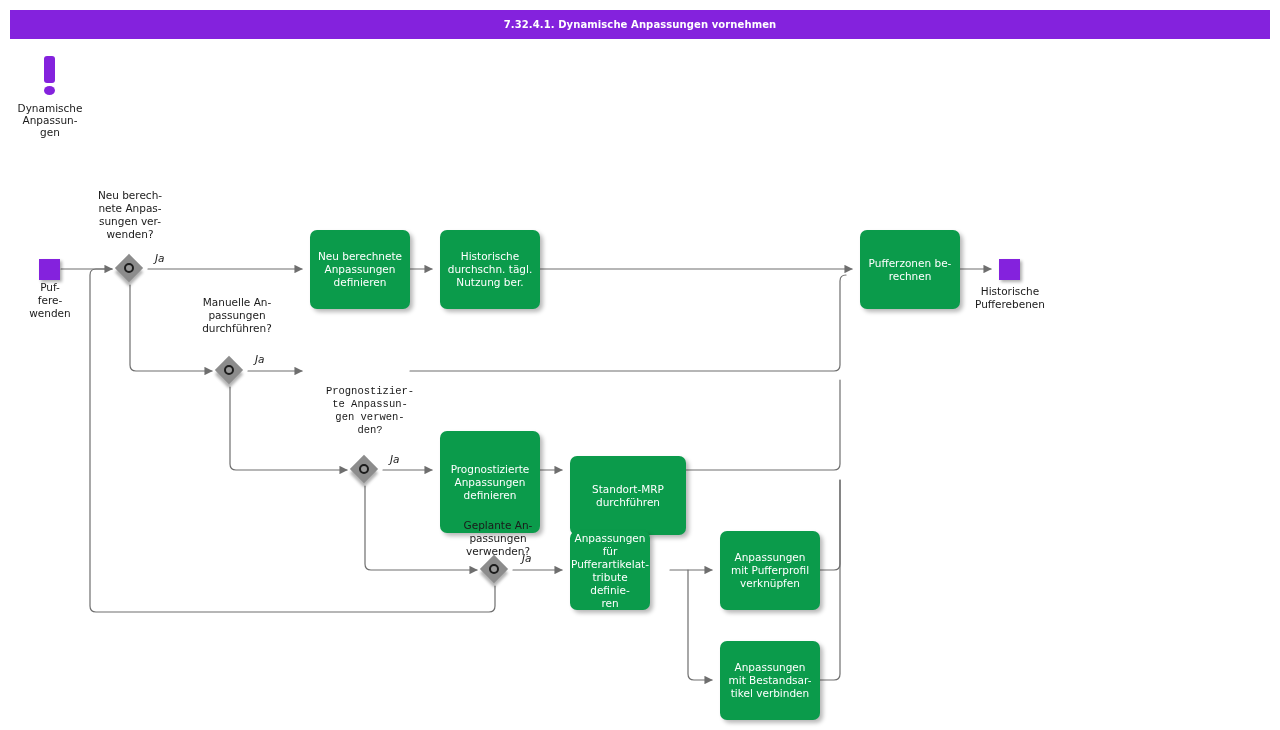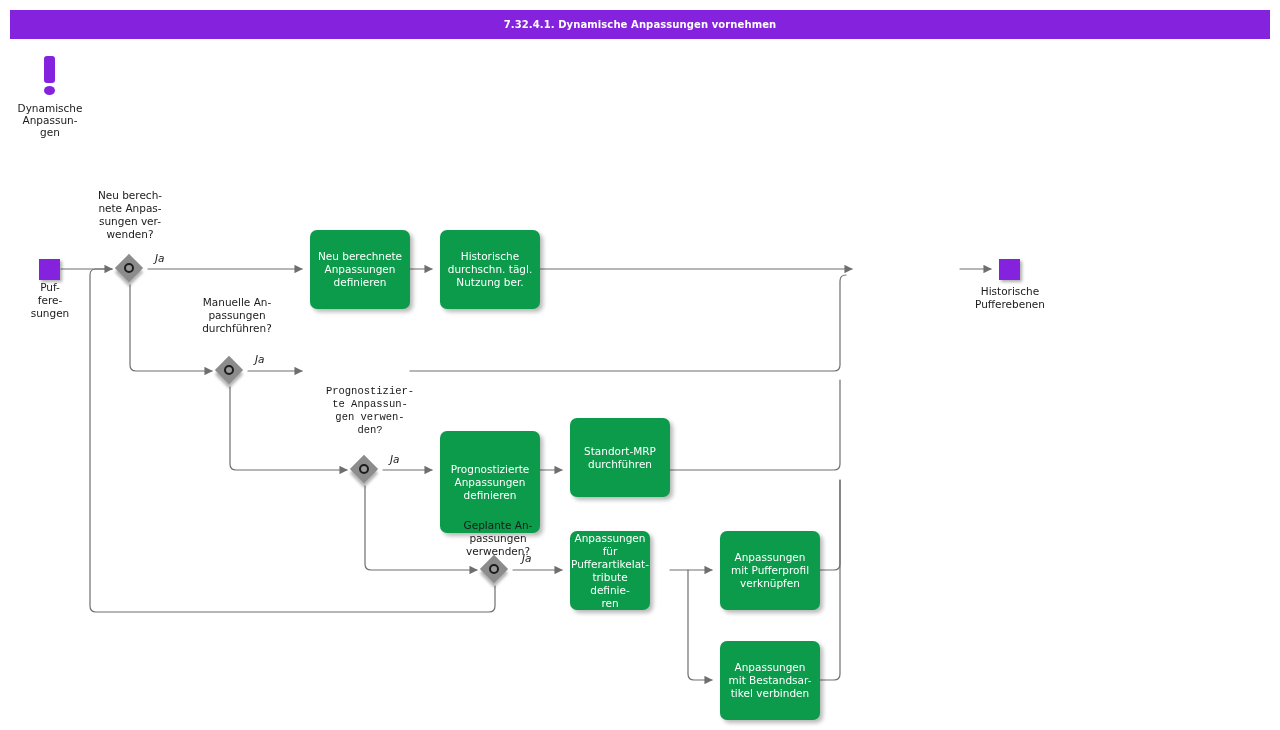--- a/index.html
+++ b/index.html
@@ -232,55 +232,57 @@
     <div class="bang-bar"></div>
     <div class="bang-dot"></div>
   </div>
   <div id="note-label">Dynamische
 Anpassun-
 gen</div>
 
   <div class="terminal" style="left:39px; top:259px;"></div>
   <div class="terminal-label" style="left:9px; top:281px; width:82px;">Puf-
 fere-
-sungen</div>
+wenden</div>
 
   <div class="terminal" style="left:999px; top:259px;"></div>
   <div class="terminal-label" style="left:949px; top:285px; width:122px;">Historische
 Pufferebenen</div>
 
   <div class="task" style="left:310px; top:230px; width:100px; height:79px;">Neu berechnete
 Anpassungen
 definieren</div>
 
   <div class="task" style="left:440px; top:230px; width:100px; height:79px;">Historische
 durchschn. tägl.
 Nutzung ber.</div>
 
 
   <div class="task" style="left:440px; top:431px; width:100px; height:102px;">Prognostizierte
 Anpassungen
 definieren</div>
 
-  <div class="task" style="left:570px; top:418px; width:100px; height:79px;">Standort-MRP
+  <div class="task" style="left:570px; top:456px; width:116px; height:79px;">Standort-MRP
 durchführen</div>
 
   <div class="task" style="left:570px; top:531px; width:80px; height:79px;">Anpassungen für
 Pufferartikelat-
 tribute  definie-
 ren</div>
 
   <div class="task" style="left:720px; top:531px; width:100px; height:79px;">Anpassungen
 mit Pufferprofil
 verknüpfen</div>
 
   <div class="task" style="left:720px; top:641px; width:100px; height:79px;">Anpassungen
 mit Bestandsar-
 tikel verbinden</div>
 
+  <div class="task" style="left:860px; top:230px; width:100px; height:79px;">Pufferzonen be-
+rechnen</div>
 
   <div class="qlabel" style="left:80px; top:189px; width:100px;">Neu berech-
 nete Anpas-
 sungen ver-
 wenden?</div>
   <div class="decision" style="left:116px; top:255px;">
     <div class="dia"></div>
     <div class="ring"></div>
   </div>
   <div class="edgelabel" style="left:155px; top:252px;">Ja</div>

